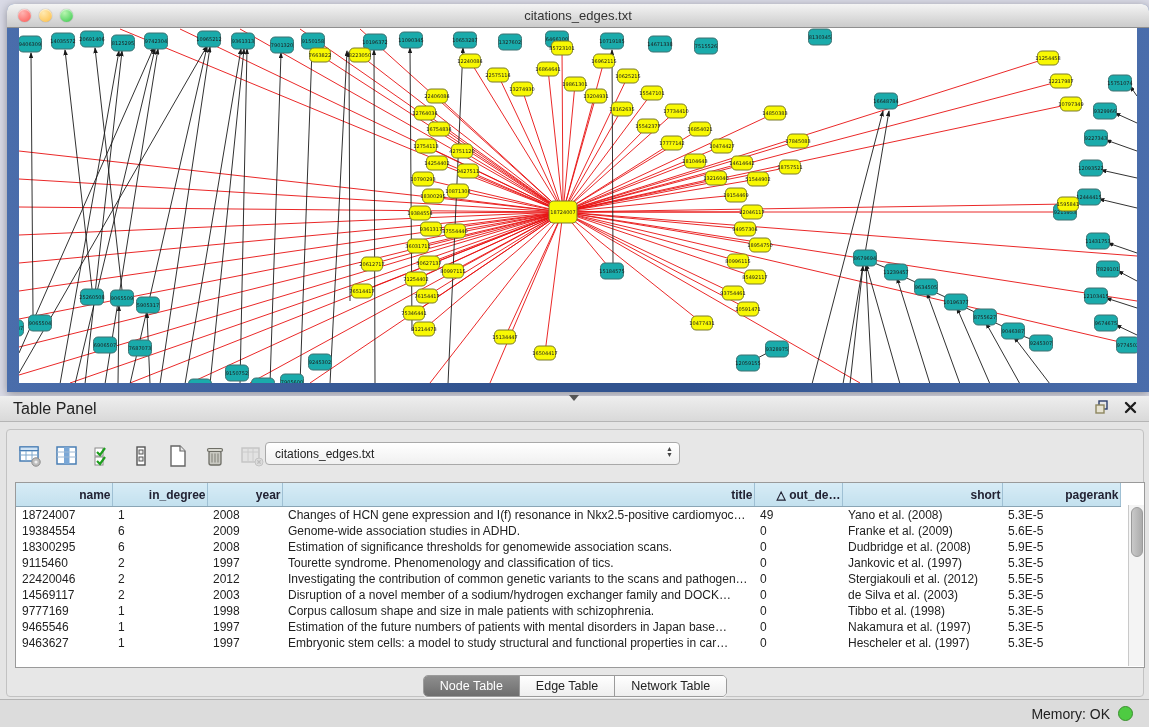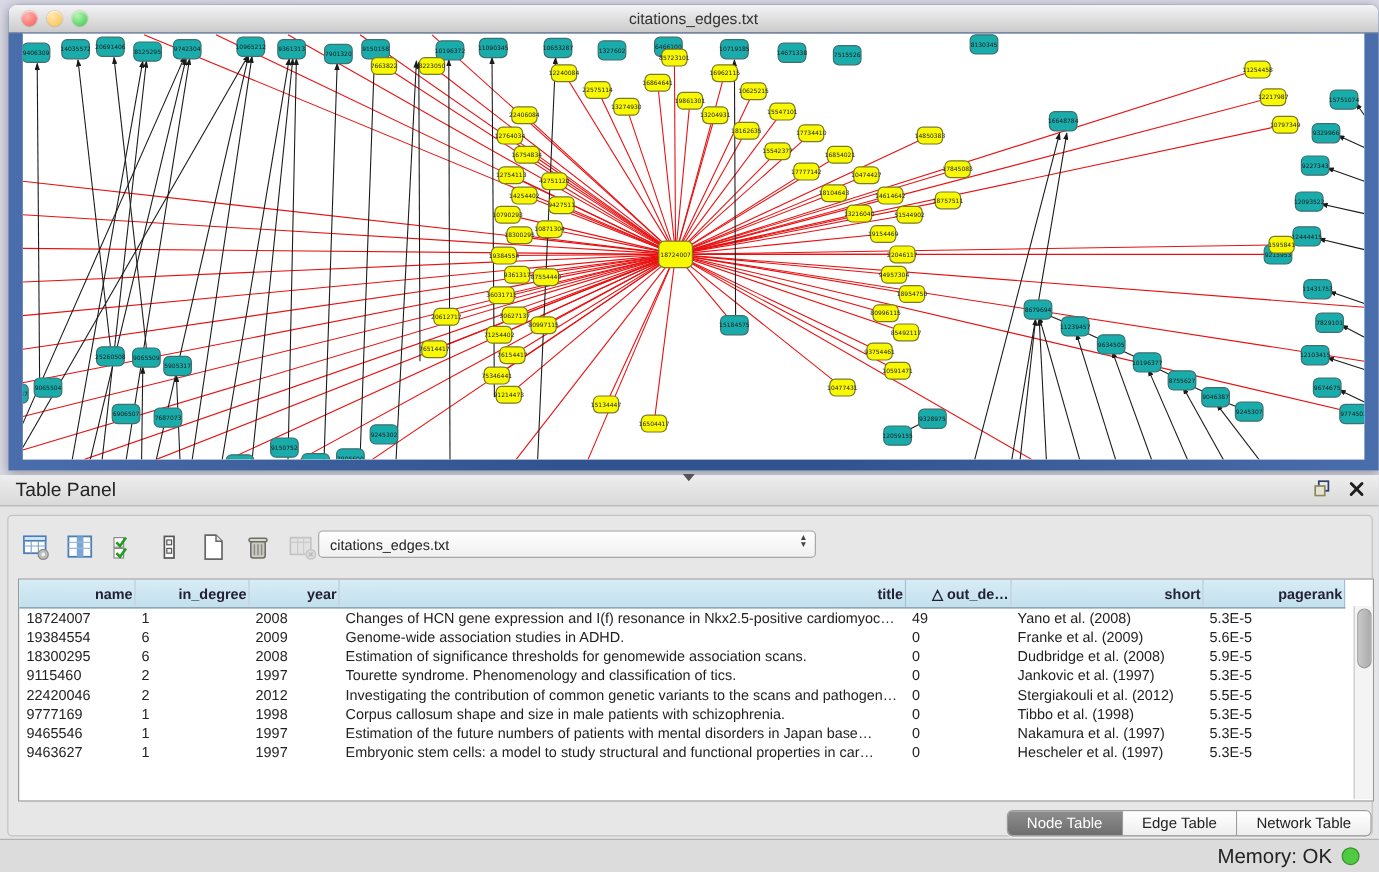--- a/index.html
+++ b/index.html
@@ -30,28 +30,28 @@
   .combo{position:absolute;left:258px;top:12px;width:415px;height:23px;background:linear-gradient(#ffffff,#f0f0f0);border:1px solid #a9a9a9;border-radius:4px;display:flex;align-items:center;font-size:12px;color:#222;padding-left:9px;box-sizing:border-box}
   .combo-arrows{position:absolute;right:6px;top:3px;display:flex;flex-direction:column;line-height:6px;font-size:7px;color:#444}
 
   .table-wrap{position:absolute;left:8px;top:52px;width:1128px;height:184px;background:#fff;border:1px solid #9a9a9a;overflow:hidden}
   table.data{border-collapse:collapse;table-layout:fixed;width:1104px;font-size:12px;color:#222}
   table.data th{height:21px;background:linear-gradient(#d7ecf6,#c3e0ee);border-right:1px solid #9fc0d4;border-bottom:1px solid #8aa5b5;font-weight:bold;font-size:12px;color:#223;text-align:right;overflow:hidden;white-space:nowrap}
   table.data td{height:16px;padding:0 0 0 6px;overflow:hidden;white-space:nowrap;border:none;line-height:16px}
   .vscroll{position:absolute;right:0;top:22px;width:15px;height:161px;background:#f4f4f4;border-left:1px solid #c9c9c9}
   .vthumb{position:absolute;left:2px;top:2px;width:10px;height:48px;background:linear-gradient(90deg,#c9c9c9,#ababab);border-radius:6px;border:1px solid #9a9a9a}
 
-  .tabs-row{position:absolute;left:0;right:0;top:245px;display:flex;justify-content:flex-end}
+  .tabs-row{position:absolute;left:0;right:0;top:245px;display:flex;justify-content:center}
   .seg{display:flex;border:1px solid #9b9b9b;border-radius:5px;overflow:hidden;box-shadow:0 1px 0 rgba(255,255,255,.7)}
   .seg button{font-family:"Liberation Sans",sans-serif;font-size:12.5px;padding:3px 16px;border:none;border-right:1px solid #9b9b9b;background:linear-gradient(#ffffff,#eeeeee);color:#222;cursor:default}
   .seg button:last-child{border-right:none}
   .seg button.active{background:linear-gradient(#8e8e8e,#6e6e6e);color:#fff}
 
   .status-bar{position:absolute;left:0;bottom:0;width:1149px;height:27px;background:#dcdcdc;border-top:1px solid #b3b3b3;display:flex;align-items:center;justify-content:flex-end}
-  .mem-label{font-size:17px;color:#222;margin-right:8px}
+  .mem-label{font-size:14px;color:#222;margin-right:8px}
   .mem-dot{width:13px;height:13px;border-radius:50%;border:1px solid #3a8f2e;margin-right:16px}
 </style>
 </head>
 <body>
 
 <div class="net-window">
   <div class="titlebar">
     <div class="traffic">
       <span id="btn-close" style="background: radial-gradient(circle at 35% 30%, rgb(255, 179, 176), rgb(252, 87, 83));"></span>
       <span id="btn-min" style="background: radial-gradient(circle at 35% 30%, rgb(255, 233, 176), rgb(253, 188, 64));"></span>
@@ -594,20 +594,29 @@
             <tr>
               <td>22420046</td>
               <td>2</td>
               <td>2012</td>
               <td>Investigating the contribution of common genetic variants to the scans and pathogen…</td>
               <td>0</td>
               <td>Stergiakouli et al. (2012)</td>
               <td>5.5E-5</td>
             </tr>
             <tr>
+              <td>14569117</td>
+              <td>2</td>
+              <td>2003</td>
+              <td>Disruption of a novel member of a sodium/hydrogen exchanger family and DOCK…</td>
+              <td>0</td>
+              <td>de Silva et al. (2003)</td>
+              <td>5.3E-5</td>
+            </tr>
+            <tr>
               <td>9777169</td>
               <td>1</td>
               <td>1998</td>
               <td>Corpus callosum shape and size in male patients with schizophrenia.</td>
               <td>0</td>
               <td>Tibbo et al. (1998)</td>
               <td>5.3E-5</td>
             </tr>
             <tr>
               <td>9465546</td>

